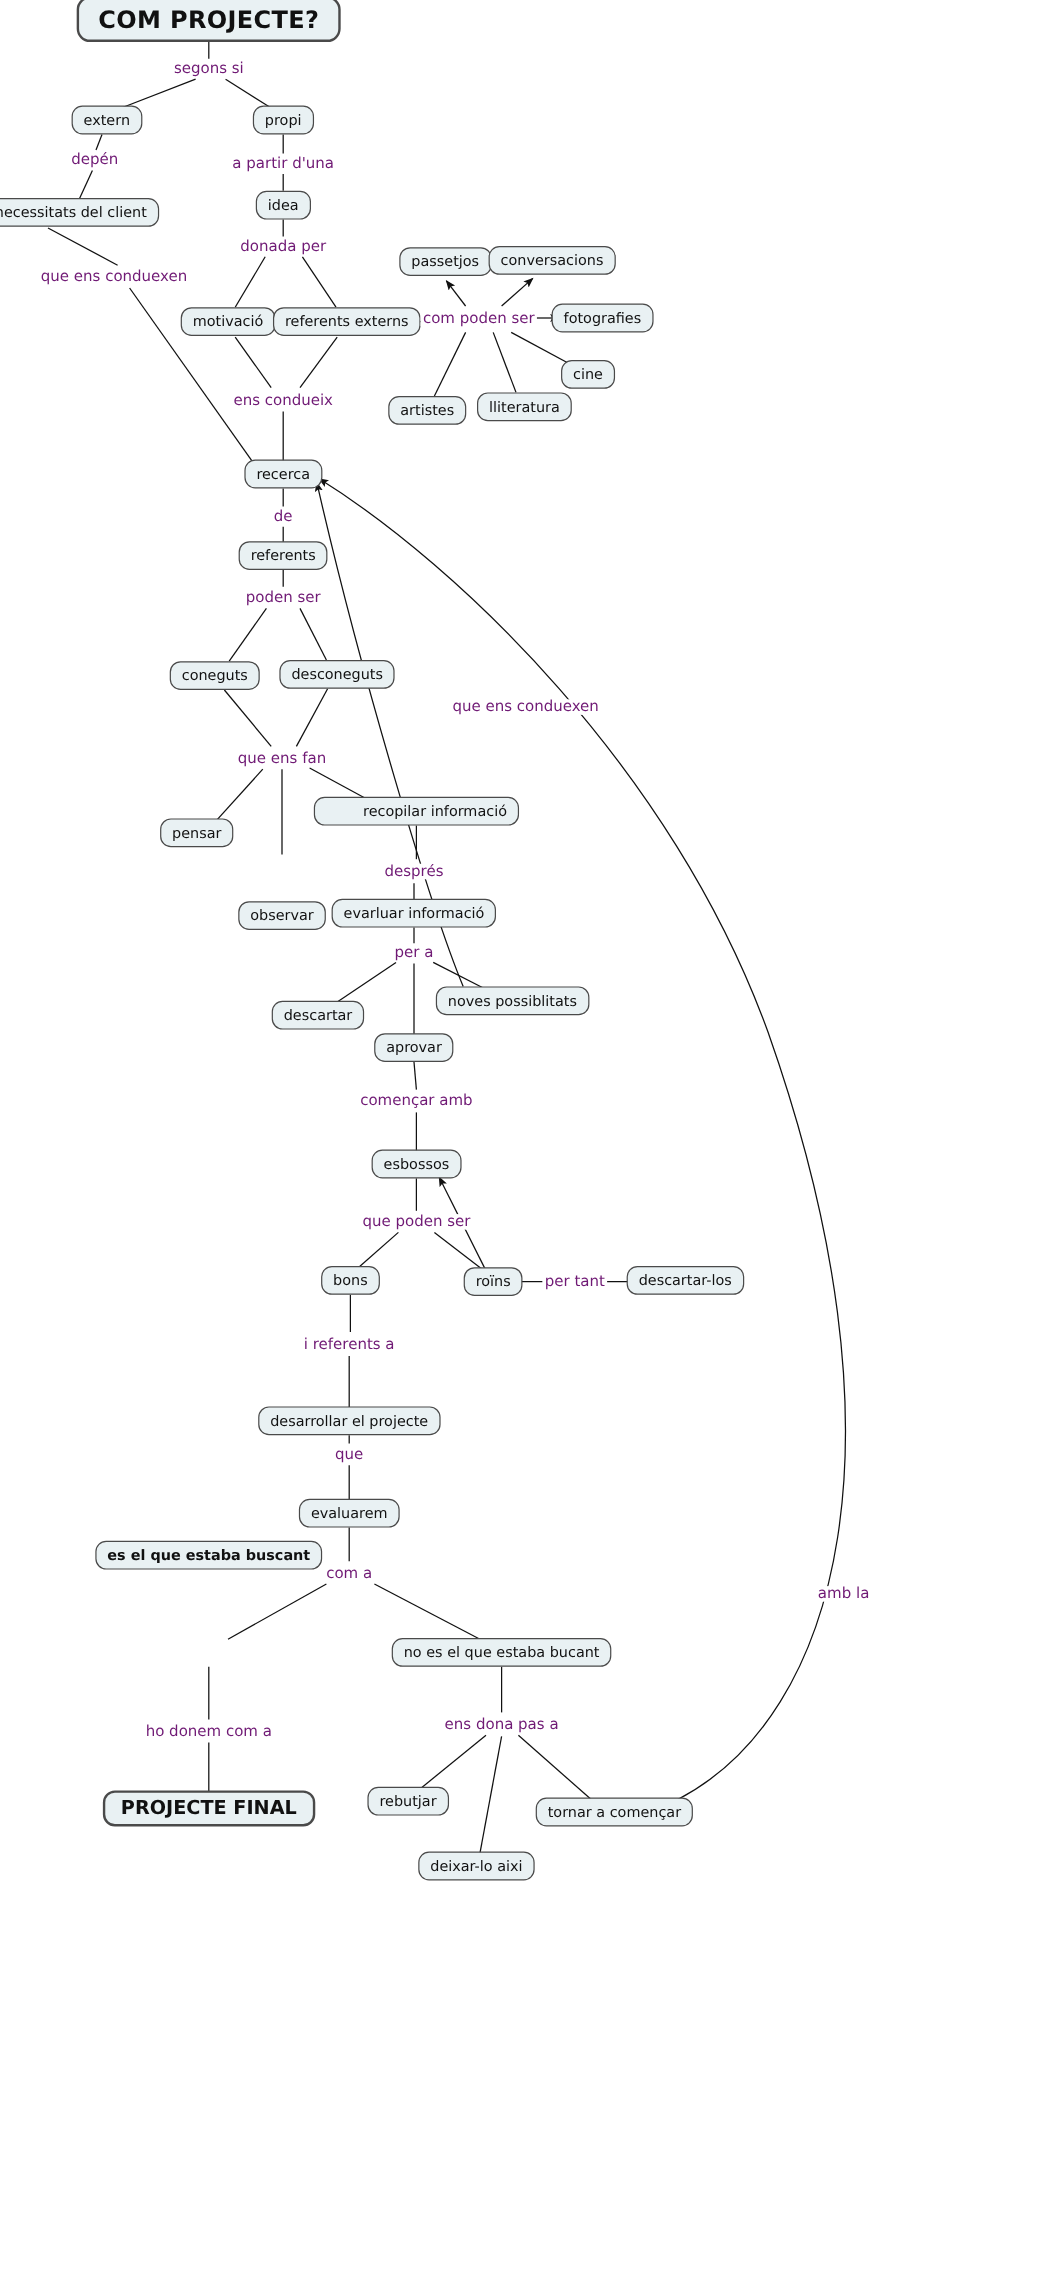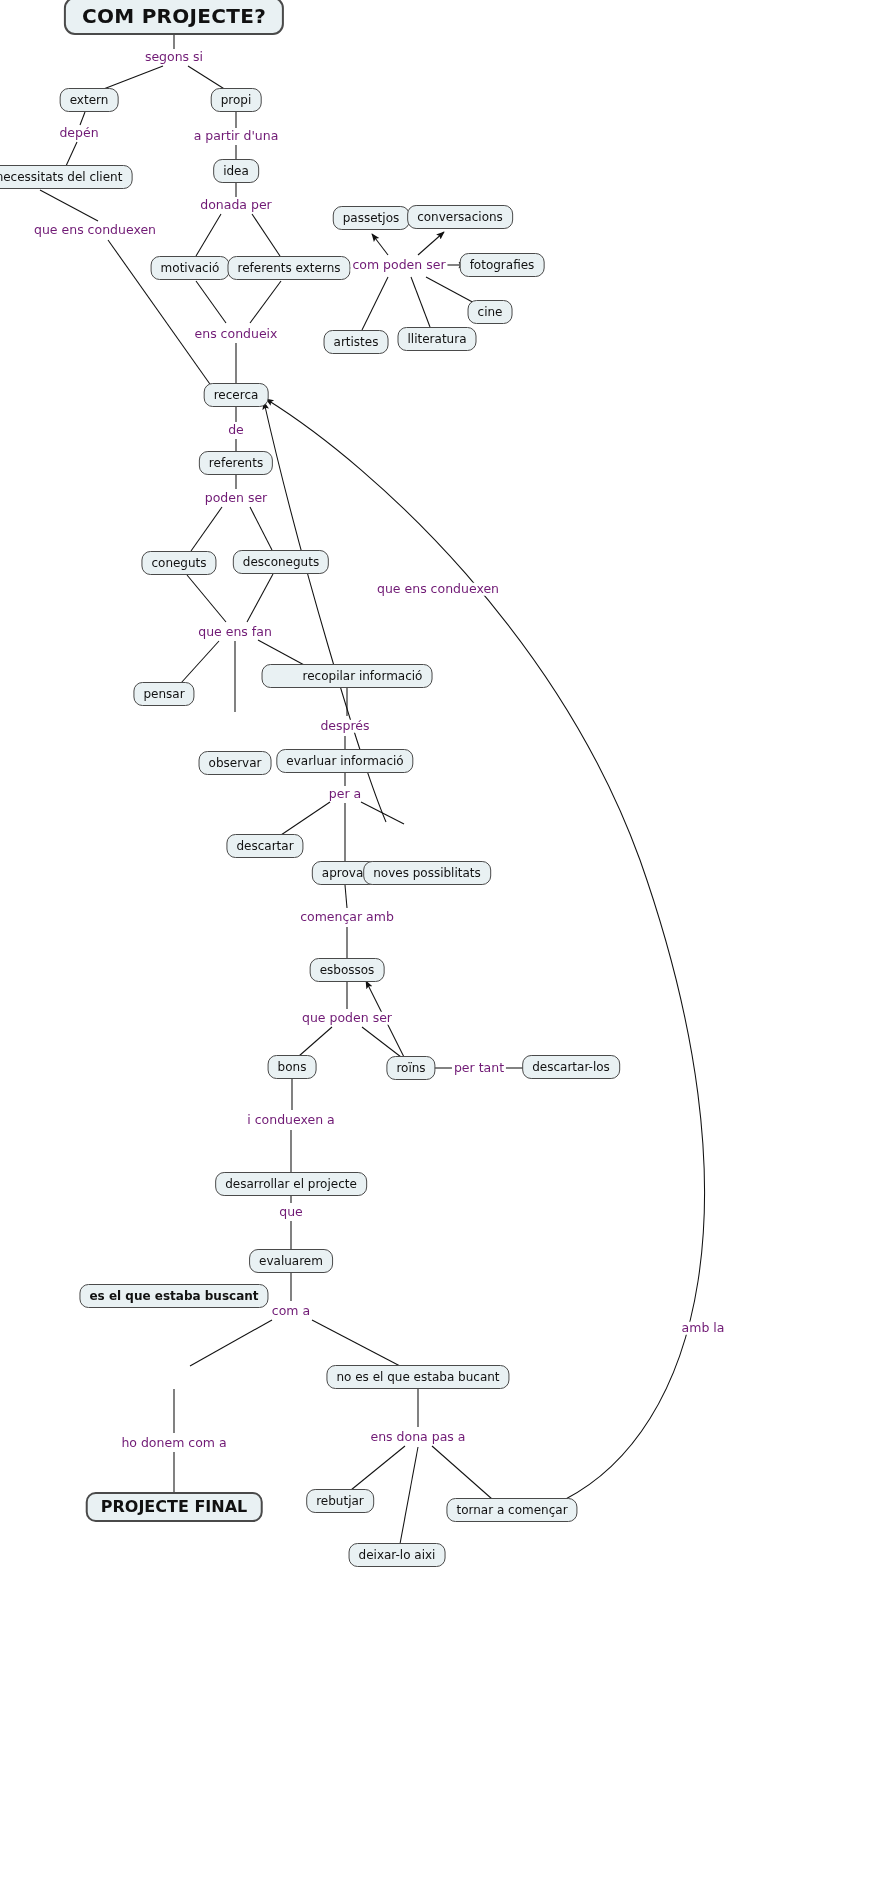--- a/index.html
+++ b/index.html
@@ -154,21 +154,21 @@
       <div class="node" style="left: 236px; top: 395px;">recerca</div>
       <div class="node" style="left: 236px; top: 463px;">referents</div>
       <div class="node" style="left: 179px; top: 563px;">coneguts</div>
       <div class="node" style="left: 281px; top: 562px;">desconeguts</div>
       <div class="node" style="left: 164px; top: 694px;">pensar</div>
       <div class="node" style="left: 235px; top: 723px; margin-top: 40px;">observar</div>
       <div class="node" style="left: 347px; top: 676px; padding-left: 40px;">recopilar informació</div>
       <div class="node" style="left: 345px; top: 761px;">evarluar informació</div>
       <div class="node" style="left: 265px; top: 846px;">descartar</div>
       <div class="node" style="left: 345px; top: 873px;">aprovar</div>
-      <div class="node" style="left: 427px; top: 834px; margin-top: 39px;">noves possiblitats</div>
+      <div class="node" style="left: 427px; top: 834px;">noves possiblitats</div>
       <div class="node" style="left: 347px; top: 970px;">esbossos</div>
       <div class="node" style="left: 292px; top: 1067px;">bons</div>
       <div class="node" style="left: 411px; top: 1068px;">roïns</div>
       <div class="node" style="left: 571px; top: 1067px;">descartar-los</div>
       <div class="node" style="left: 291px; top: 1184px; text-align: center;">desarrollar el projecte</div>
       <div class="node" style="left: 291px; top: 1261px;">evaluarem</div>
       <div class="node" style="left: 174px; top: 1296px; font-weight: bold;">es el que estaba buscant</div>
       <div class="node" style="left: 418px; top: 1377px;">no es el que estaba bucant</div>
       <div class="node final" style="left: 174px; top: 1507px;">PROJECTE FINAL</div>
       <div class="node" style="left: 340px; top: 1501px;">rebutjar</div>
@@ -185,21 +185,21 @@
       <div class="lbl" style="left: 95px; top: 230px;">que ens conduexen</div>
       <div class="lbl" style="left: 236px; top: 430px;">de</div>
       <div class="lbl" style="left: 236px; top: 498px;">poden ser</div>
       <div class="lbl" style="left: 235px; top: 632px;">que ens fan</div>
       <div class="lbl" style="left: 345px; top: 726px;">després</div>
       <div class="lbl" style="left: 345px; top: 794px;">per a</div>
       <div class="lbl" style="left: 438px; top: 589px;">que ens conduexen</div>
       <div class="lbl" style="left: 347px; top: 917px;">començar amb</div>
       <div class="lbl" style="left: 347px; top: 1018px;">que poden ser</div>
       <div class="lbl" style="left: 479px; top: 1068px;">per tant</div>
-      <div class="lbl" style="left: 291px; top: 1120px;">i conduexen a</div>
+      <div class="lbl" style="left: 291px; top: 1120px;">i referents a</div>
       <div class="lbl" style="left: 291px; top: 1212px;">que</div>
       <div class="lbl" style="left: 291px; top: 1311px;">com a</div>
       <div class="lbl" style="left: 174px; top: 1443px;">ho donem com a</div>
       <div class="lbl" style="left: 418px; top: 1437px;">ens dona pas a</div>
       <div class="lbl" style="left: 703px; top: 1328px;">amb la</div>
     </div>
 
 </div>
 
 </body></html>

